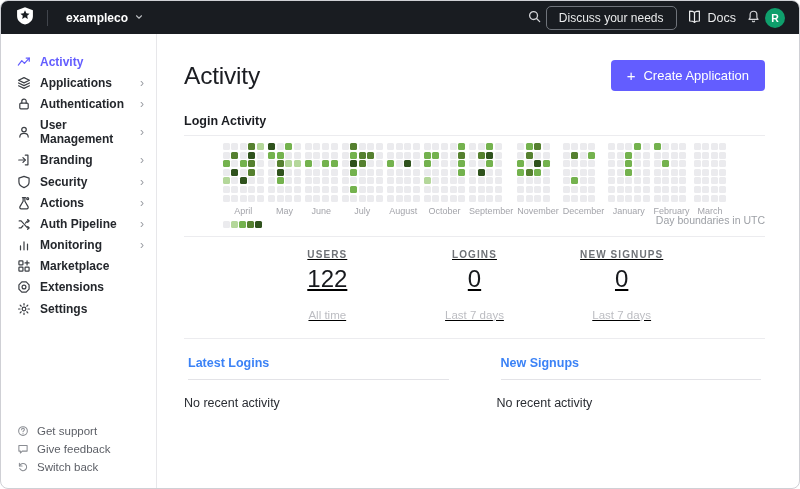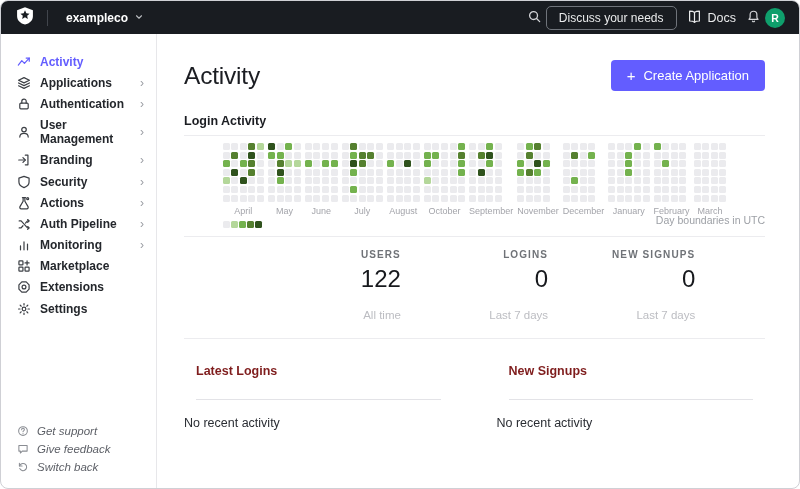--- a/index.html
+++ b/index.html
@@ -20,21 +20,21 @@
   
   .bodyrow{flex:1;display:flex;min-height:0;}
   .sidebar{width:156px;flex:0 0 156px;border-right:1px solid #e7e7ea;display:flex;flex-direction:column;padding-top:17px;}
   .side-item{display:flex;align-items:center;gap:9px;padding:3.6px 12px 3.6px 16px;font-size:12px;font-weight:600;color:#24272c;}
   .side-item .icon{color:#3d4046;display:flex;}
   .side-item.active{color:#635dff;}
   .side-item.active .icon{color:#635dff;}
   .si-label{flex:1;}
   .si-chev{color:#9b9ea4;font-size:12px;line-height:1;font-weight:400;}
   .side-footer{margin-top:auto;padding-bottom:12px;}
-  .sf-item{display:flex;align-items:center;gap:8px;padding:3px 16px;font-size:11.5px;color:#5c5f66;font-style:italic;}
+  .sf-item{display:flex;align-items:center;gap:8px;padding:3px 16px;font-size:11.5px;color:#5c5f66;}
   .sf-item .icon{color:#8a8d93;display:flex;}
   main{flex:1;padding:26px 34px 0 27px;min-width:0;}
   
   .page-head{display:flex;align-items:center;justify-content:space-between;}
   .page-title{font-size:24.5px;font-weight:500;color:#1b1d22;margin:0;letter-spacing:-0.2px;}
   .create-btn{display:flex;align-items:center;gap:8px;background:#635dff;border:none;border-radius:4px;color:#fff;font-size:13px;font-family:inherit;padding:8px 16px;}
   .create-plus{font-size:15px;line-height:1;font-weight:400;}
   
   .sec-title{margin-top:23px;font-size:12.5px;font-weight:700;color:#1b1d22;padding-bottom:7px;}
   hr.rule{border:none;border-top:1px solid #ececef;margin:0;}
@@ -43,27 +43,27 @@
   .hm-months{display:flex;gap:4px;}
   .hm-month{display:flex;flex-direction:column;}
   .hm-cols{display:flex;gap:1.6px;}
   .hm-col{display:flex;flex-direction:column;gap:1.6px;}
   .hm-cell{width:7px;height:7px;border-radius:1.5px;}
   .hm-label{font-size:9px;color:#a3a4aa;text-align:center;margin-top:4px;}
   .hm-legend{display:flex;gap:1px;margin-top:5px;}
   .hm-swatch{width:7px;height:7px;border-radius:1.5px;}
   .utc-note{position:absolute;right:0;bottom:10px;font-size:10.5px;color:#9da0a6;}
   
-  .stats{width:76%;margin:0 auto;display:grid;grid-template-columns:1fr 1fr 1fr;text-align:right;padding:12px 0 17px;}
+  .stats{width:76%;margin:0 auto;display:grid;grid-template-columns:1fr 1fr 1fr;text-align:center;padding:12px 0 17px;text-decoration:underline;}
   .stat-label{font-size:10px;font-weight:600;letter-spacing:1.1px;color:#6f7277;}
   .stat-value{font-size:24px;color:#17191d;margin-top:5px;}
   .stat-sub{font-size:11.5px;color:#bcbdc2;margin-top:16px;}
   
   .panels{border-top:1px solid #ececef;padding-top:13px;display:grid;grid-template-columns:1fr 1fr;column-gap:44px;}
-  .panel-title{font-size:12.5px;font-weight:700;color:#7f1d1d;margin:12px;padding-bottom:21px;border-bottom:1px solid #e3e3e7;}
+  .panel-title{font-size:12.5px;font-weight:700;color:#3b82f6;margin:4px;padding-bottom:9px;border-bottom:1px solid #e3e3e7;}
   .panel-empty{font-size:12.5px;color:#2a2d33;margin:16px 0 0;}
 </style>
 </head>
 <body>
 
 <div class="window" data-interactable="false">
 
   <header class="topbar" data-interactable="false">
     <div class="tb-left" data-interactable="false">
       <span class="tb-logo" data-interactable="false">

